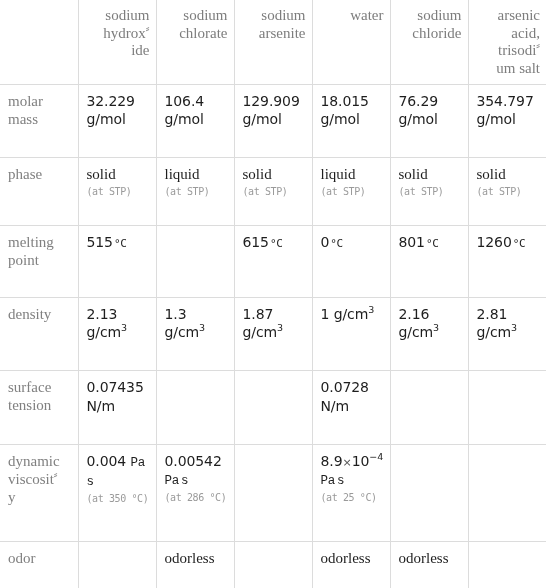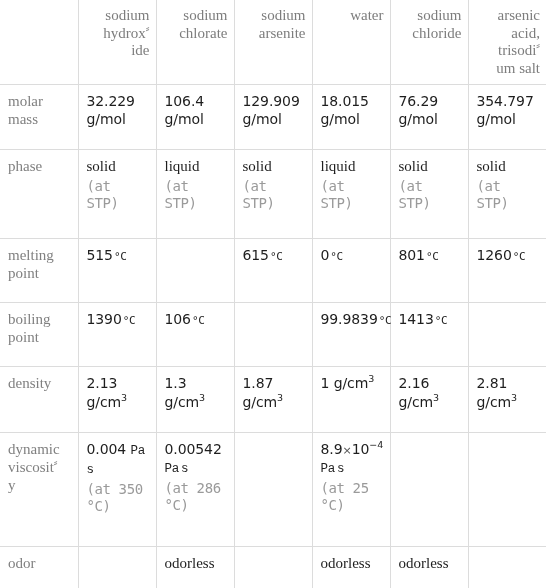--- a/index.html
+++ b/index.html
@@ -85,21 +85,21 @@
   .degc {
     font-family: "DejaVu Sans Mono", monospace;
     font-size: 11px;
     letter-spacing: -0.4px;
     padding-left: 1px;
   }
   .cond {
     display: block;
     color: #9a9a9a;
     font-family: "DejaVu Sans Mono", monospace;
-    font-size: 14px;
+    font-size: 10px;
     letter-spacing: -0.4px;
     margin-top: 2px;
   }
   sup.exp {
     font-family: "DejaVu Sans", sans-serif;
     font-size: 9.5px;
     vertical-align: super;
     line-height: 0;
   }
   .times {
@@ -164,42 +164,46 @@
         <td class="value"><span class="v-num">515</span><span class="degc">°C</span></td>
         <td class="value">
           <span class="empty"></span>
         </td>
         <td class="value"><span class="v-num">615</span><span class="degc">°C</span></td>
         <td class="value"><span class="v-num">0</span><span class="degc">°C</span></td>
         <td class="value"><span class="v-num">801</span><span class="degc">°C</span></td>
         <td class="value"><span class="v-num">1260</span><span class="degc">°C</span></td>
       </tr>
       <tr>
-        <td class="prop-label">boiling<br>point</td>
-        <td class="value"><span class="v-num">1390</span><span class="degc">°C</span></td>
-        <td class="value"><span class="v-num">106</span><span class="degc">°C</span></td>
-        <td class="value">
-          <span class="empty"></span>
-        </td>
-        <td class="value"><span class="v-num">99.9839</span><span class="degc">°C</span></td>
-        <td class="value"><span class="v-num">1413</span><span class="degc">°C</span></td>
-        <td class="value">
-          <span class="empty"></span>
-        </td>
-      </tr>
-      <tr>
         <td class="prop-label">density</td>
         <td class="value"><span class="v-num">2.13 g/cm<sup class="exp">3</sup></span></td>
         <td class="value"><span class="v-num">1.3 g/cm<sup class="exp">3</sup></span></td>
         <td class="value"><span class="v-num">1.87 g/cm<sup class="exp">3</sup></span></td>
         <td class="value"><span class="v-num">1 g/cm<sup class="exp">3</sup></span></td>
         <td class="value"><span class="v-num">2.16 g/cm<sup class="exp">3</sup></span></td>
         <td class="value"><span class="v-num">2.81 g/cm<sup class="exp">3</sup></span></td>
       </tr>
       <tr>
+        <td class="prop-label">surface<br>tension</td>
+        <td class="value"><span class="v-num">0.07435 N/m</span></td>
+        <td class="value">
+          <span class="empty"></span>
+        </td>
+        <td class="value">
+          <span class="empty"></span>
+        </td>
+        <td class="value"><span class="v-num">0.0728 N/m</span></td>
+        <td class="value">
+          <span class="empty"></span>
+        </td>
+        <td class="value">
+          <span class="empty"></span>
+        </td>
+      </tr>
+      <tr>
         <td class="prop-label">dynamic<br>viscosit<span class="softhyph">⸗</span><br>y</td>
         <td class="value"><span class="v-num">0.004 </span><span class="unit-mono">Pa s</span><span class="v-num"></span><span class="cond">(at 350 °C)</span></td>
         <td class="value"><span class="v-num">0.00542 </span><span class="unit-mono">Pa s</span><span class="v-num"></span><span class="cond">(at 286 °C)</span></td>
         <td class="value">
           <span class="empty"></span>
         </td>
         <td class="value"><span class="v-num">8.9</span><span class="times">×</span><span class="v-num">10<sup class="exp">−4</sup></span><br><span class="unit-mono">Pa s</span><span class="cond">(at 25 °C)</span></td>
         <td class="value">
           <span class="empty"></span>
         </td>

